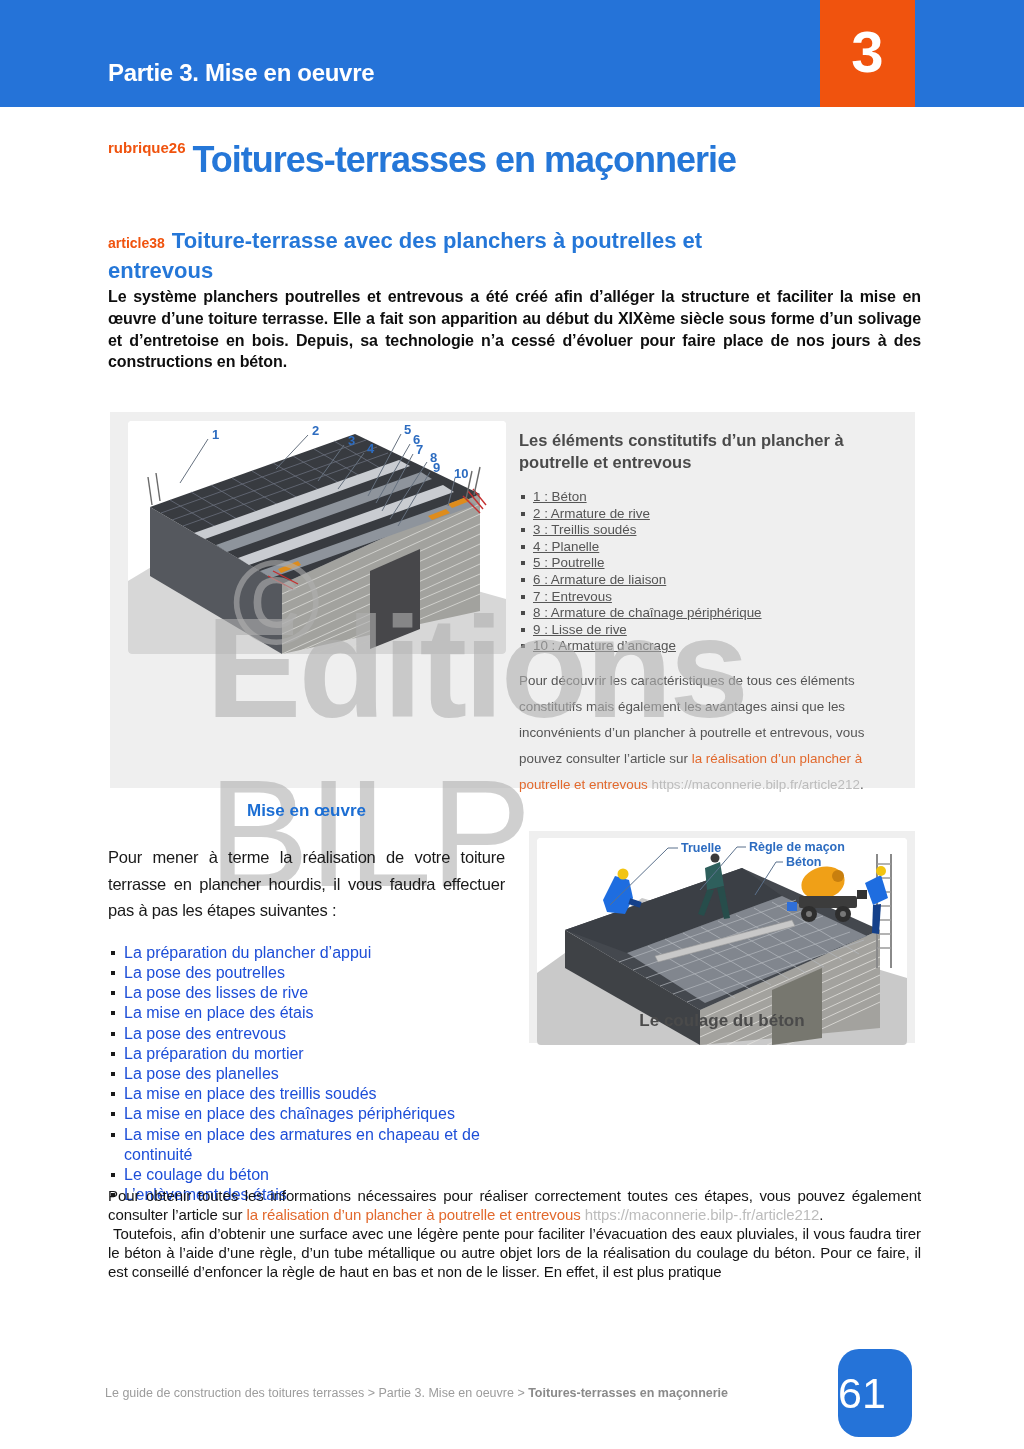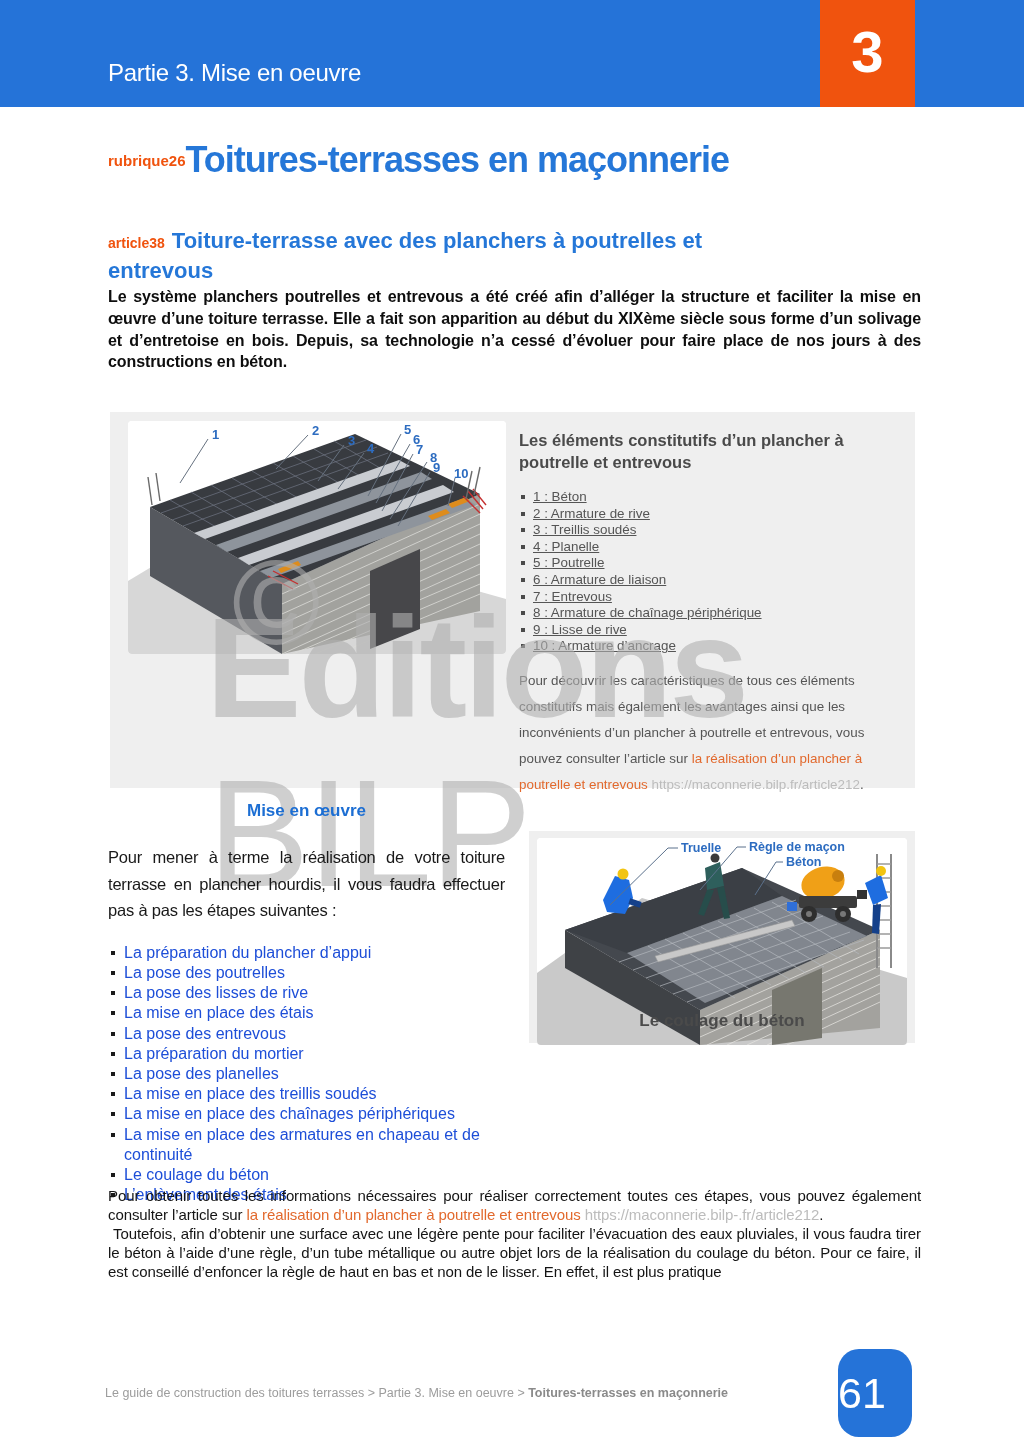--- a/index.html
+++ b/index.html
@@ -4,26 +4,26 @@
 <style>
   * { margin:0; padding:0; box-sizing:border-box; }
   html,body { background:#ffffff; }
   body { width:1024px; height:1449px; position:relative; overflow:hidden;
          font-family:"Liberation Sans","DejaVu Sans",sans-serif; }
   .page { position:absolute; inset:0; background:#ffffff; }
   .abs { position:absolute; }
 
   
   .header-band { left:0; top:8; width:1024px; height:107px; background:#2573d8; z-index:2; }
-  .part-title { position:absolute; left:108px; bottom:20px; color:#ffffff; font-size:24px; font-weight:normal; letter-spacing:-0.3px; }
+  .part-title { position:absolute; left:108px; bottom:20px; color:#ffffff; font-size:24px; font-weight:bold; letter-spacing:-0.3px; }
   .chapter-badge { position:absolute; left:820px; top:-4px; width:95px; height:111px; background:#f0530e;
                    display:flex; align-items:center; justify-content:center; color:#ffffff; font-size:58px; font-weight:bold; }
 
   
-  .rubrique-row { left:108px; top:139px; display:flex; align-items:center; gap:0; z-index:6; }
+  .rubrique-row { left:108px; top:139px; display:flex; align-items:flex-start; gap:7px; z-index:6; }
   .rubrique-label { color:#f0530e; font-size:15px; font-weight:bold; }
   .page-title { color:#2577d8; font-size:36px; font-weight:bold; letter-spacing:-1px; white-space:nowrap; }
 
   .article-row { left:108px; top:227px; width:690px; color:#2577d8; font-size:22px; font-weight:bold; line-height:28px; z-index:6; }
   .article-label { color:#f0530e; font-size:14px; font-weight:bold; margin-right:7px; }
 
   .intro { left:108px; top:286px; width:813px; font-size:16px; font-weight:bold; color:#0e0e0e;
            line-height:21.8px; text-align:justify; z-index:6; letter-spacing:-0.1px; }
 
   

